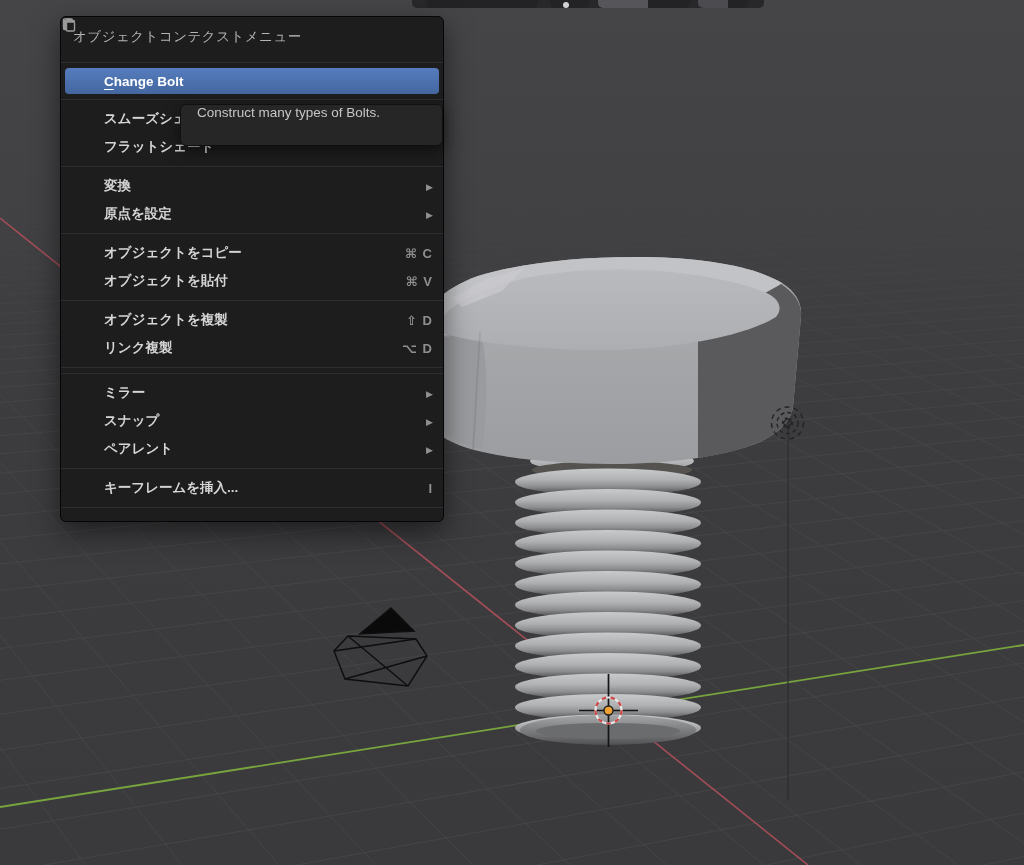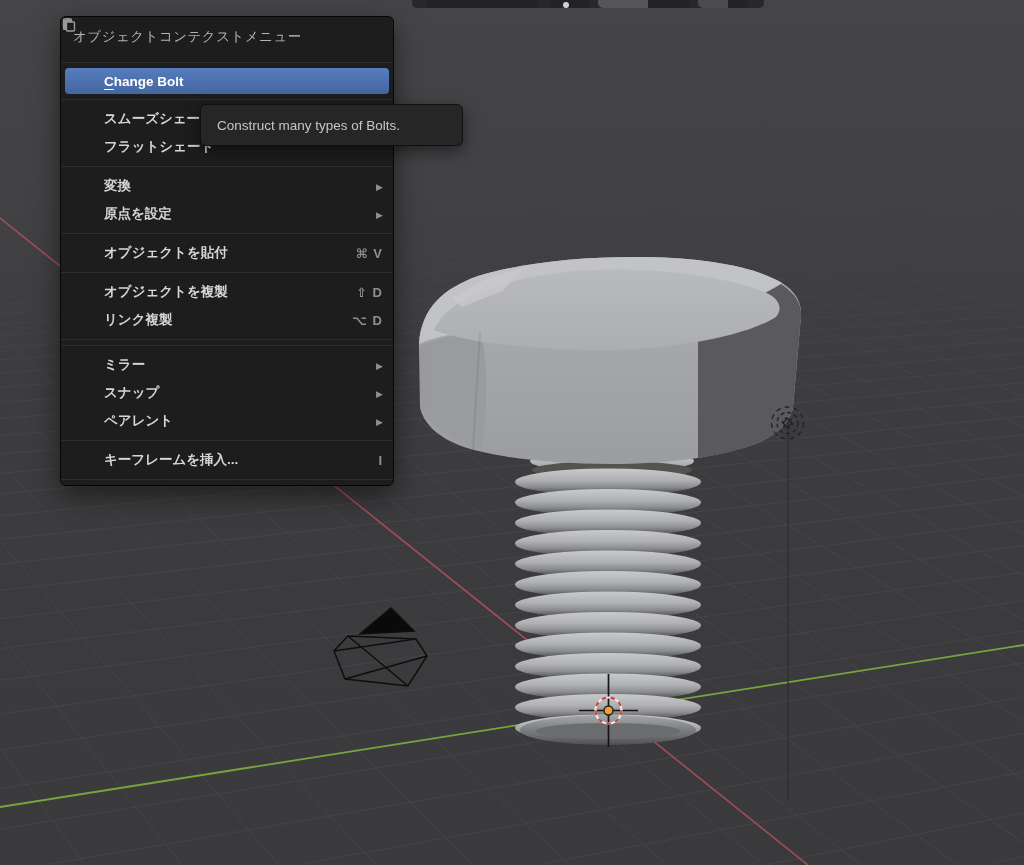--- a/index.html
+++ b/index.html
@@ -13,43 +13,43 @@
 
   
   .topbar{position:absolute;left:412px;top:0;width:352px;height:8px;background:#28282a;
           border-radius:0 0 5px 5px;z-index:2;}
   .pill{position:absolute;top:0;height:8px;background:#232325;border-radius:0 0 5px 5px;}
   .pill .seg{position:absolute;left:0;top:0;height:8px;border-radius:0 0 0 5px;}
   .pill .dot{position:absolute;left:13px;top:2px;width:6px;height:6px;border-radius:50%;background:#d2d2d2;}
 
   
   .menu{
-    position:absolute;left:60px;top:16px;width:334px;box-sizing:border-box;
+    position:absolute;left:60px;top:16px;width:384px;box-sizing:border-box;
     background:#1d1d1d;border:1px solid #060606;border-radius:6px;
-    box-shadow:0 10px 28px rgba(0,0,0,.5);z-index:3;
+    box-shadow:0 10px 28px rgba(0,0,0,.5);padding-bottom:8px;z-index:3;
   }
   .menu-header{height:40px;line-height:40px;padding:0 12px;color:#b4b4b4;
                font-size:13.5px;letter-spacing:.5px;white-space:nowrap;overflow:hidden;}
   .sep{height:1px;background:#2e2e30;margin:5px 0;}
   .mi{height:28px;display:flex;align-items:center;padding:0 10px 0 18px;
       font-size:13.5px;color:#d5d5d5;white-space:nowrap;font-weight:bold;}
   .mi-icon{width:25px;flex:0 0 25px;display:flex;align-items:center;}
   .mi-label{display:block;}
   .mnemonic::first-letter{text-decoration:underline;text-underline-offset:3px;}
   .mi-short{margin-left:auto;color:#8f8f8f;font-size:13px;letter-spacing:1px;}
   .mi-arrow{margin-left:auto;color:#909090;font-size:9px;transform:translateY(.5px);}
   .mi--active{background:linear-gradient(#567cbe,#44679f);border-radius:4px;
               margin:0 4px;height:26px;padding:0 10px 0 39px;color:#fff;}
 
   
   .tooltip{
-    position:absolute;left:200px;top:104px;width:263px;height:42px;box-sizing:border-box;
+    position:absolute;left:180px;top:104px;width:263px;height:42px;box-sizing:border-box;
     background:#262626;border:1px solid #101010;border-radius:6px;z-index:4;
     box-shadow:0 5px 16px rgba(0,0,0,.5);
-    color:#c6c6c6;font-size:13.5px;display:flex;align-items:center;padding:0 16px;
+    color:#c6c6c6;font-size:13.5px;display:flex;padding:0 16px;
     white-space:nowrap;
   }
 </style>
 </head>
 <body>
 
 <div class="screen">
 
   <svg id="vp" width="1024" height="865" viewBox="0 0 1024 865">
     <defs>
@@ -281,20 +281,31 @@
     <div class="mi">
       <span class="mi-icon"></span>
       <span class="mi-label">原点を設定</span>
       <span class="mi-arrow">▶</span>
     </div>
     <div class="sep"></div>
 
     <div class="mi">
       <span class="mi-icon">
         <svg width="16" height="16" viewBox="0 0 16 16">
+          <rect x="5" y="3" width="9" height="10" rx="1" fill="#9a9a9a"></rect>
+          <rect x="8" y="1.5" width="4" height="3" rx="1" fill="#9a9a9a"></rect>
+          <path d="M8 8 L3.5 12.5 M3.5 12.5 h3.5 M3.5 12.5 v-3.5" stroke="#d8d8d8" stroke-width="1.5" fill="none"></path>
+        </svg>
+      </span>
+      <span class="mi-label">オブジェクトをコピー</span>
+      <span class="mi-short">⌘ C</span>
+    </div>
+    <div class="mi">
+      <span class="mi-icon">
+        <svg width="16" height="16" viewBox="0 0 16 16">
           <rect x="2" y="3" width="9" height="10" rx="1" fill="#9a9a9a"></rect>
           <rect x="5" y="1.5" width="4" height="3" rx="1" fill="#9a9a9a"></rect>
           <path d="M8 8 L12.5 12.5 M12.5 12.5 h-3.5 M12.5 12.5 v-3.5" stroke="#d8d8d8" stroke-width="1.5" fill="none"></path>
         </svg>
       </span>
       <span class="mi-label">オブジェクトを貼付</span>
       <span class="mi-short">⌘ V</span>
     </div>
     <div class="sep"></div>
 

